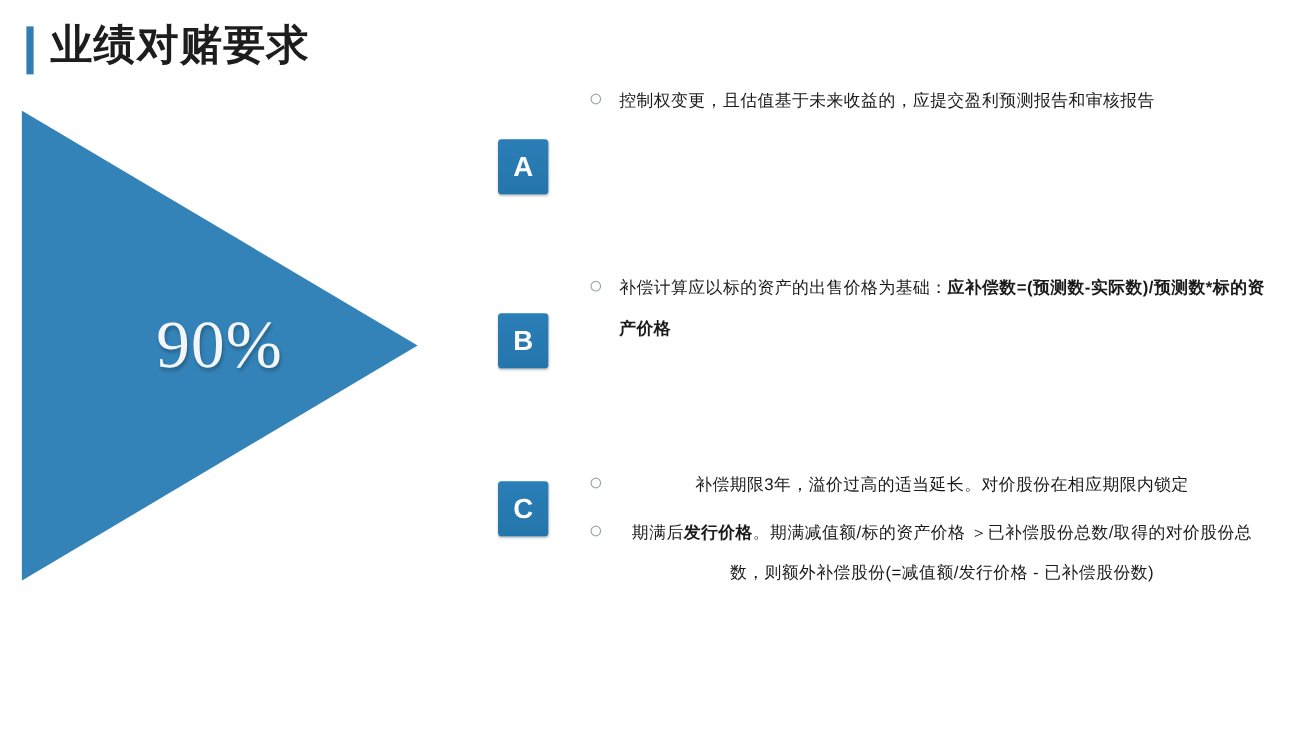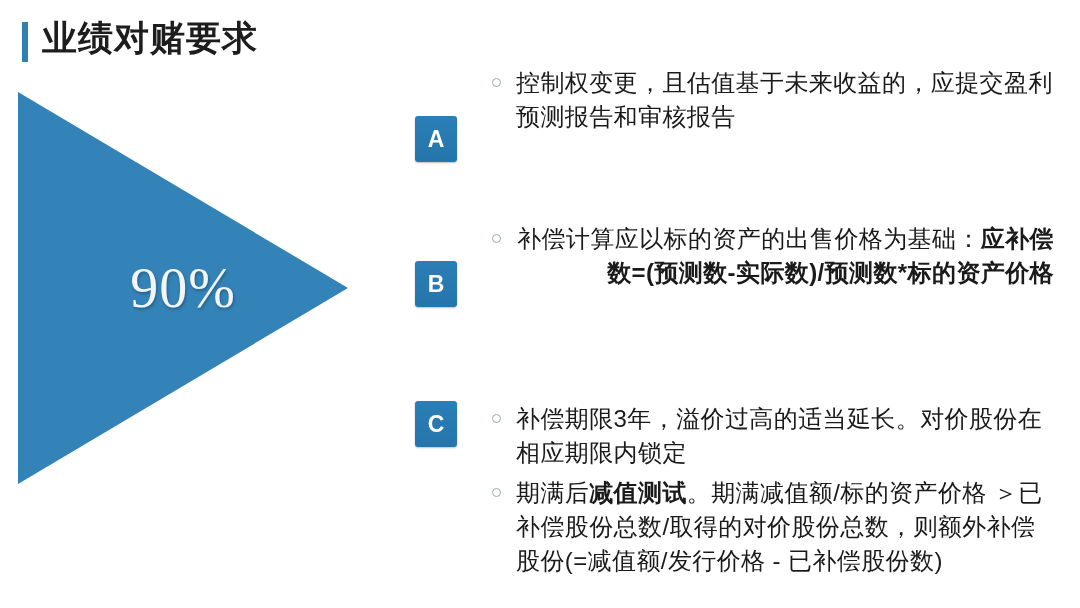--- a/index.html
+++ b/index.html
@@ -94,28 +94,28 @@
   .badge-b { left: 415px; top: 261px; }
   .badge-c { left: 415px; top: 401px; }
 
   
   .group {
     position: absolute;
     left: 488px;
     width: 566px;
   }
   .group-a { top: 66px; }
-  .group-b { top: 222px; text-align: right; }
-  .group-c { top: 402px; }
+  .group-b { top: 222px; }
+  .group-c { top: 386px; text-align: center; }
 
   .bullet {
     position: relative;
     padding-left: 28px;
     margin-bottom: 6px;
-    font-size: 24px;
+    font-size: 14px;
     line-height: 34px;
     color: #1a1a1a;
     letter-spacing: 0.4px;
   }
   .bullet .dot {
     position: absolute;
     left: 4px;
     top: 12px;
     width: 9px;
     height: 9px;
@@ -163,17 +163,17 @@
     </div>
   </div>
 
   <div class="group group-c">
     <div class="bullet">
       <span class="dot"></span>
       <span class="rich"><span>补偿期限3年，溢价过高的适当延长。对价股份在相应期限内锁定</span></span>
     </div>
     <div class="bullet">
       <span class="dot"></span>
-      <span class="rich"><span>期满后</span><b>减值测试</b><span>。期满减值额/标的资产价格 ＞已补偿股份总数/取得的对价股份总数，则额外补偿股份(=减值额/发行价格 - 已补偿股份数)</span></span>
+      <span class="rich"><span>期满后</span><b>发行价格</b><span>。期满减值额/标的资产价格 ＞已补偿股份总数/取得的对价股份总数，则额外补偿股份(=减值额/发行价格 - 已补偿股份数)</span></span>
     </div>
   </div>
 
 </div>
 
 </body></html>

